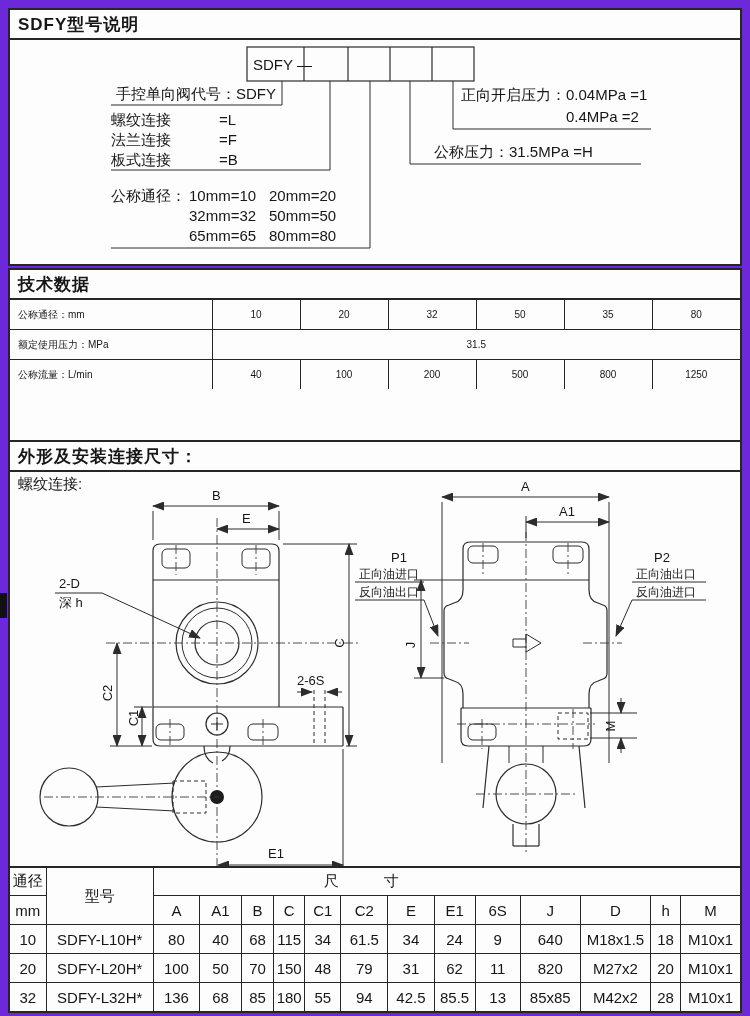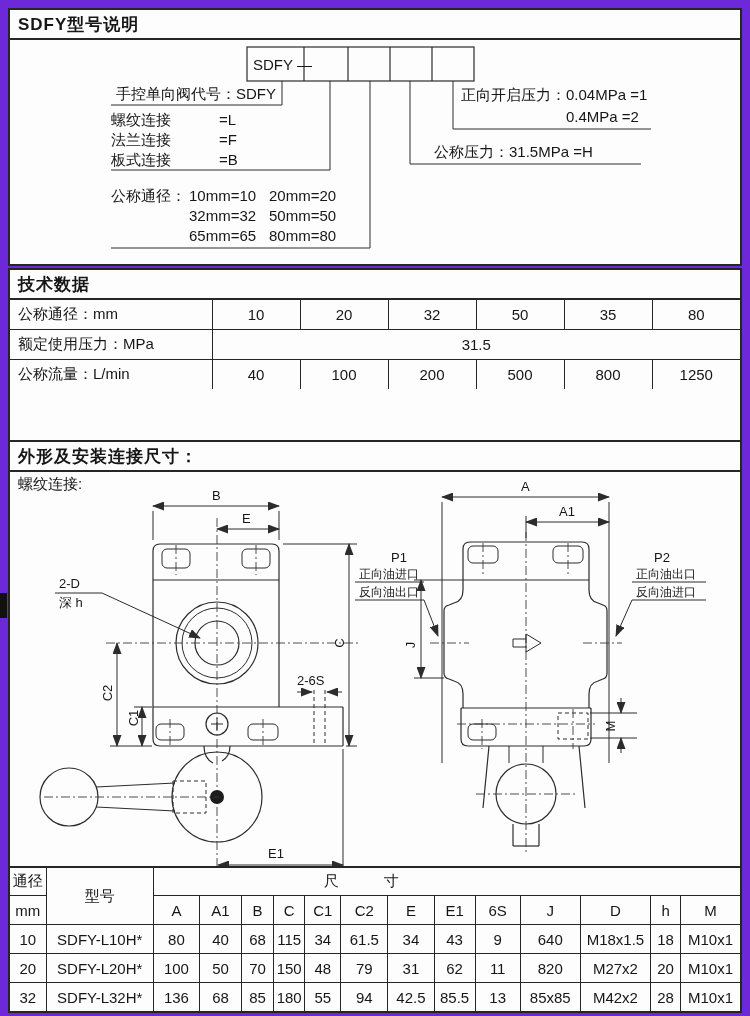--- a/index.html
+++ b/index.html
@@ -3,21 +3,21 @@
 <meta charset="utf-8">
 <style>
   html,body{margin:0;padding:0;background:#e8e8e8;}
   .page{position:relative;width:750px;height:1016px;background:#6d28d9;overflow:hidden;
         font-family:"Liberation Sans","DejaVu Sans",sans-serif;color:#161616;}
   .sec{position:absolute;left:8px;width:734px;border:2px solid #262626;background:#fdfdfd;box-sizing:border-box;}
   .sec-title{border-bottom:2px solid #262626;font-weight:bold;font-size:17px;padding:3px 8px 2px 8px;letter-spacing:1px;}
   
   table{border-collapse:collapse;table-layout:fixed;}
   .tech-table{width:730px;}
-  .tech-table td{border:1px solid #262626;height:29px;font-size:15px;text-align:center;padding:0;}
+  .tech-table td{border:1px solid #262626;height:29px;font-size:10px;text-align:center;padding:0;}
   .tech-table td.lbl{text-align:left;padding-left:8px;}
   .tech-table tr:first-child td{border-top:none;}
   .tech-table td:first-child{border-left:none;}
   .tech-table td:last-child{border-right:none;}
   .tech-table tr:last-child td{border-bottom:none;}
   .gap{display:inline-block;width:34px;}
   
   .dim-table{position:absolute;left:8px;top:866px;width:734px;border:2px solid #262626;background:#fdfdfd;}
   .dim-table th,.dim-table td{border:1px solid #262626;font-size:15px;text-align:center;font-weight:normal;padding:0;}
   .dim-table .r1 th{height:27px;}
@@ -341,21 +341,21 @@
     <tr>
       <td>10</td>
       <td>SDFY-L10H*</td>
       <td>80</td>
       <td>40</td>
       <td>68</td>
       <td>115</td>
       <td>34</td>
       <td>61.5</td>
       <td>34</td>
-      <td>43</td>
+      <td>24</td>
       <td>9</td>
       <td>640</td>
       <td>M18x1.5</td>
       <td>18</td>
       <td>M10x1</td>
     </tr>
     <tr>
       <td>20</td>
       <td>SDFY-L20H*</td>
       <td>100</td>

